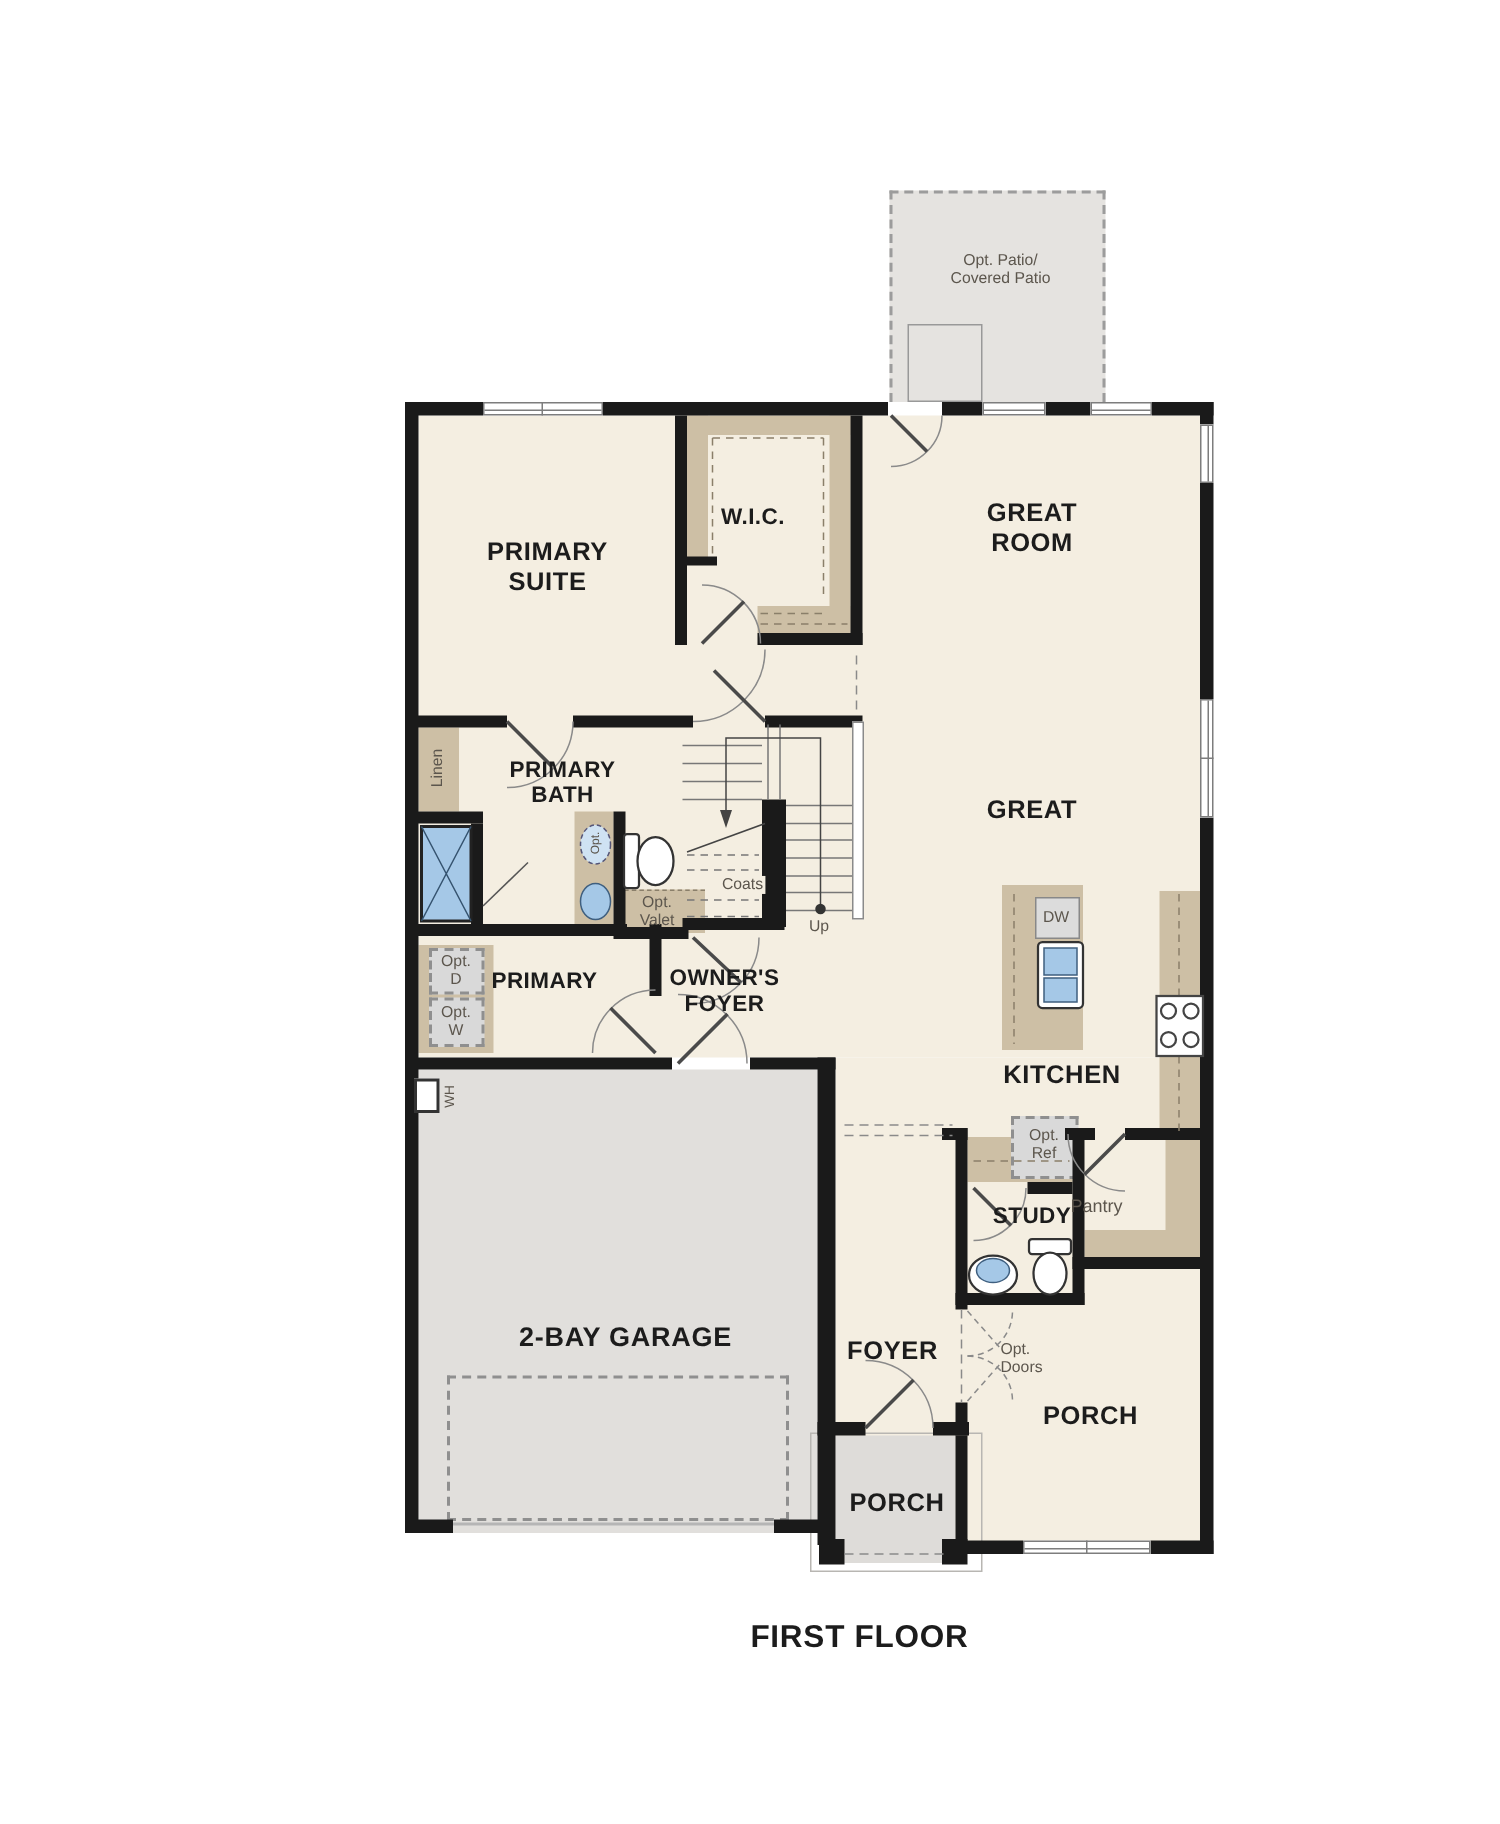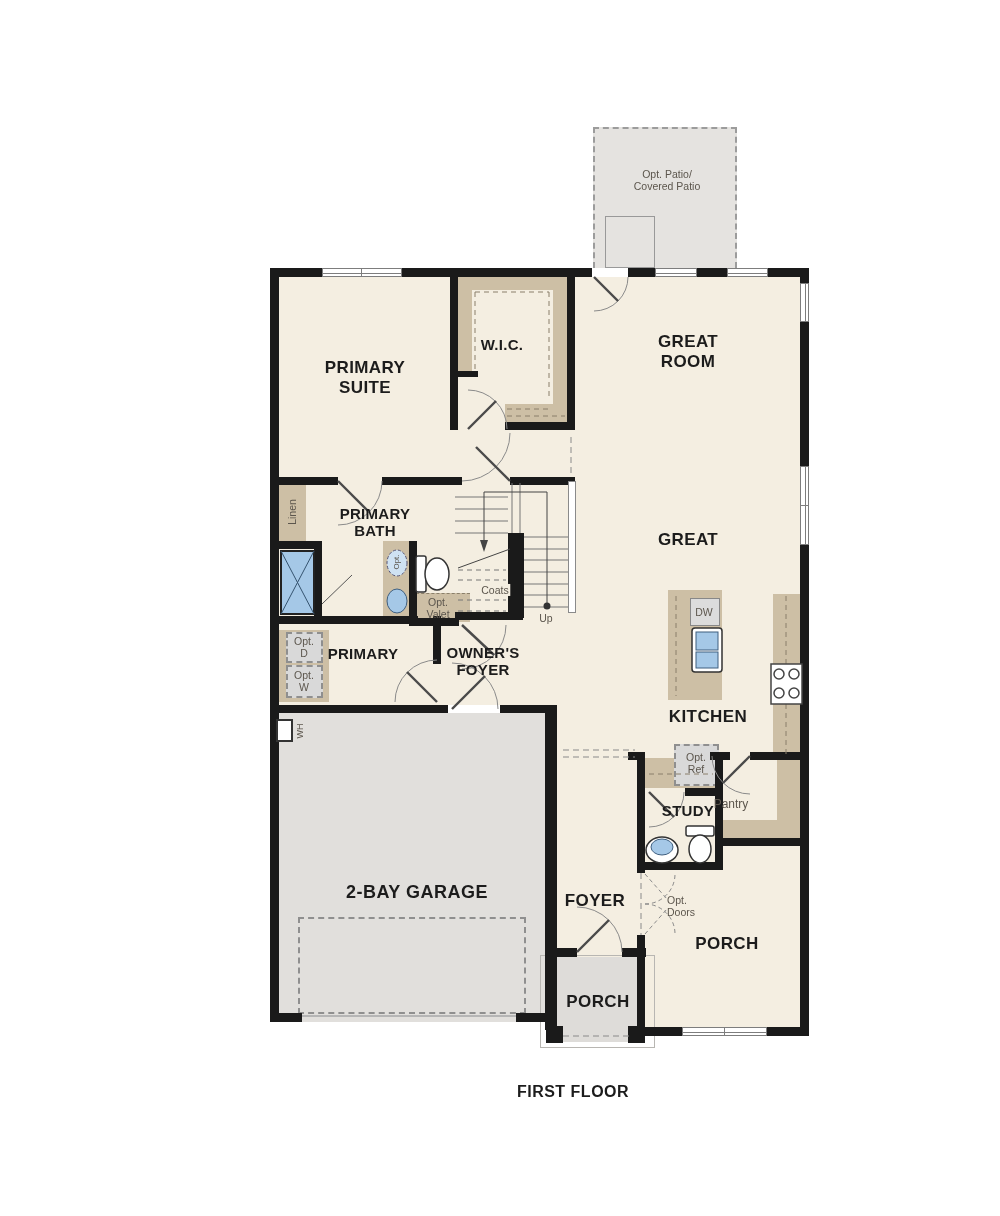--- a/index.html
+++ b/index.html
@@ -29,21 +29,21 @@
   .post{background:var(--wall);}
   svg.overlay{position:absolute;left:0;top:0;pointer-events:none;}
   .label{position:absolute;transform:translate(-50%,-50%);white-space:pre-line;
          text-align:center;line-height:1.15;color:var(--label_dark);}
   .lblB{font-weight:bold;font-size:17px;letter-spacing:.4px;}
   .lblB2{font-weight:bold;font-size:15px;letter-spacing:.3px;}
   .lblBig{font-weight:bold;font-size:18px;letter-spacing:.5px;}
   .lblS{font-size:10.5px;color:var(--label_gray);}
   .lblM{font-size:12px;color:var(--label_gray);}
   .rot{transform:translate(-50%,-50%) rotate(-90deg);}
-  .title{font-weight:bold;font-size:16px;letter-spacing:.5px;}
+  .title{font-weight:bold;font-size:21px;letter-spacing:.5px;}
 </style>
 </head>
 <body>
 
 <div id="plan">
 
   <div class="patio" style="left:593px;top:127px;width:144px;height:141px;"></div>
   <div style="left:605px;top:216px;width:50px;height:52px;background:var(--patio_floor);border:1px solid #999;"></div>
   <div class="floor" style="left:279px;top:277px;width:521px;height:428px;"></div>
   <div class="floor" style="left:557px;top:705px;width:243px;height:331px;"></div>

